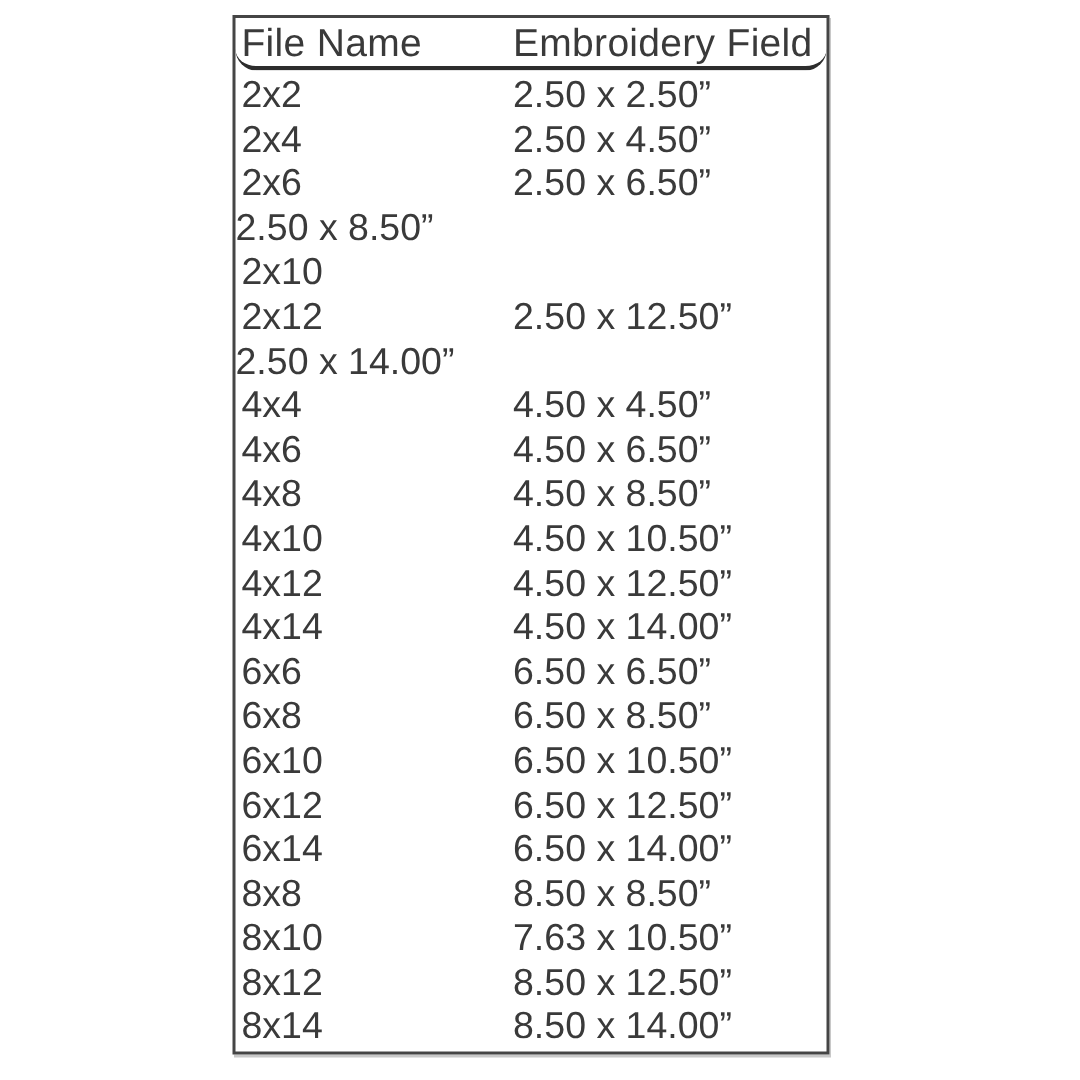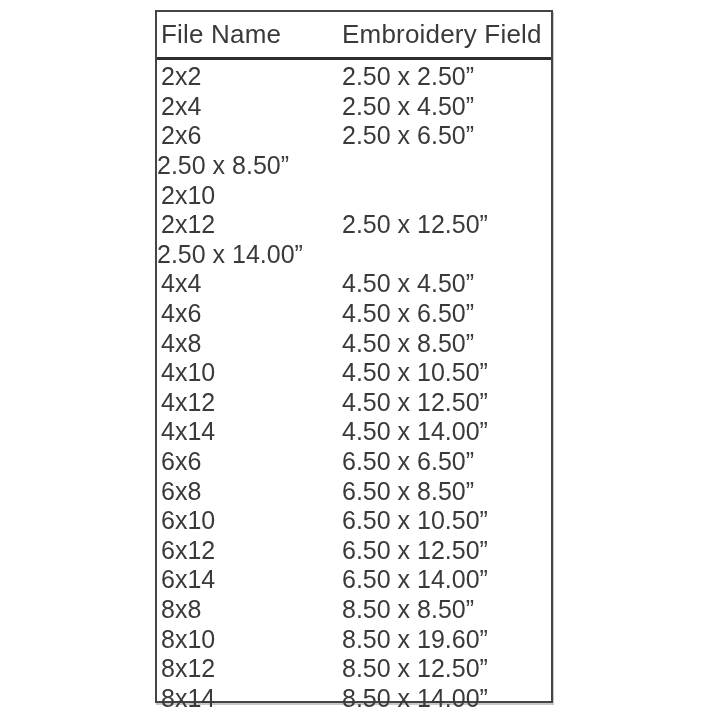--- a/index.html
+++ b/index.html
@@ -14,33 +14,33 @@
     left: 155px; top: 10px;
     width: 398px; height: 693px;
     border: 2px solid #454545;
     box-shadow: 1px 2px 0 #c8c8c8;
     background: #ffffff;
     color: #3a3a3a;
   }
   .thead {
     display: flex;
     align-items: center;
-    height: 48px;
+    height: 35px;
     border-bottom: 3px solid #2d2d2d;
     font-size: 26px;
     letter-spacing: 0.2px;
+    border-radius: 14px;
   }
   .tbody {
     display: flex;
     flex-direction: column;
     padding-top: 2px;
   }
   .trow {
     display: flex;
-    align-items: center;
     height: 29.6px;
     font-size: 25px;
   }
   .cell-file {
     width: 185px;
     padding-left: 4px;
     white-space: nowrap;
     overflow: hidden;
   }
   .cell-field {
@@ -144,21 +144,21 @@
     <div class="cell-field">6.50 x 14.00”</div>
   </div>
 
   <div class="trow">
     <div class="cell-file">8x8</div>
     <div class="cell-field">8.50 x 8.50”</div>
   </div>
 
   <div class="trow">
     <div class="cell-file">8x10</div>
-    <div class="cell-field">8.50 x 19.60”</div>
+    <div class="cell-field">7.63 x 10.50”</div>
   </div>
 
   <div class="trow">
     <div class="cell-file">8x12</div>
     <div class="cell-field">8.50 x 12.50”</div>
   </div>
 
   <div class="trow">
     <div class="cell-file">8x14</div>
     <div class="cell-field">8.50 x 14.00”</div>

